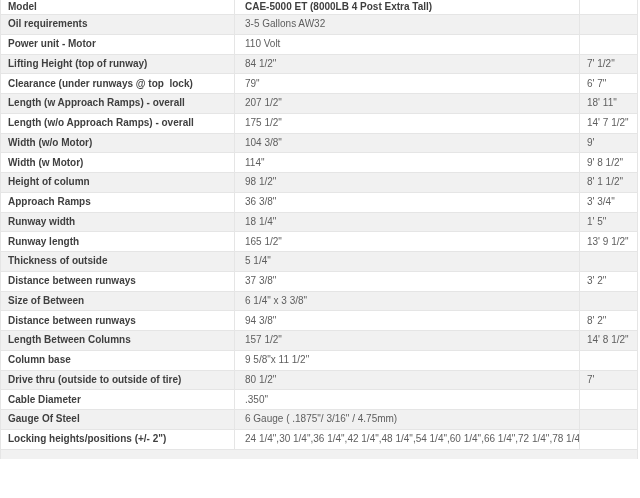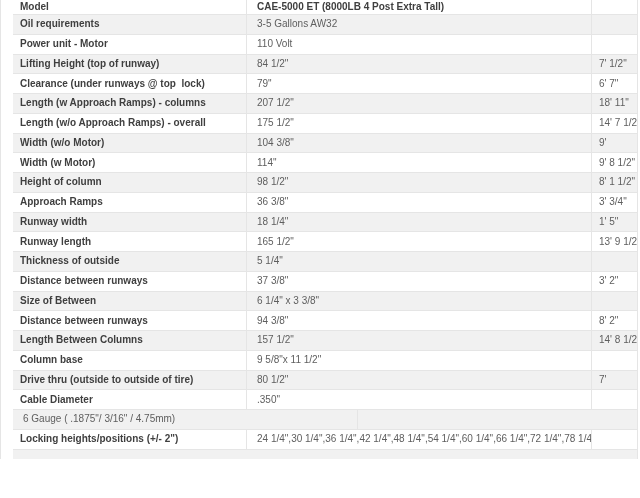--- a/index.html
+++ b/index.html
@@ -7,21 +7,20 @@
     width: 640px; height: 498px;
     background: #ffffff;
     font-family: "Liberation Sans", sans-serif;
     overflow: hidden;
   }
   .spec-table {
     position: relative;
     width: 638px;
     border-left: 1px solid var(--border, #e8e8e8);
     border-right: 1px solid var(--border, #e8e8e8);
-    padding-left: 12px;
   }
   .row {
     display: flex;
     height: 19.75px;
     background: #ffffff;
     border-bottom: 1px solid var(--border, #e5e5e5);
   }
   .row.first { height: 15px; }
   .row.stripe { background: var(--stripe, #f1f1f1); }
   .row.highlight { background: var(--highlight, #dcdcdc); }
@@ -84,21 +83,21 @@
     <div class="cell label">Lifting Height (top of runway)</div>
     <div class="cell value">84 1/2"</div>
     <div class="cell imperial">7' 1/2"</div>
   </div>
       <div class="row">
     <div class="cell label">Clearance (under runways @ top  lock)</div>
     <div class="cell value">79"</div>
     <div class="cell imperial">6' 7"</div>
   </div>
       <div class="row stripe">
-    <div class="cell label">Length (w Approach Ramps) - columns</div>
+    <div class="cell label">Length (w Approach Ramps) - overall</div>
     <div class="cell value">207 1/2"</div>
     <div class="cell imperial">18' 11"</div>
   </div>
       <div class="row">
     <div class="cell label">Length (w/o Approach Ramps) - overall</div>
     <div class="cell value">175 1/2"</div>
     <div class="cell imperial">14' 7 1/2"</div>
   </div>
       <div class="row stripe">
     <div class="cell label">Width (w/o Motor)</div>
@@ -164,20 +163,21 @@
     <div class="cell label">Drive thru (outside to outside of tire)</div>
     <div class="cell value">80 1/2"</div>
     <div class="cell imperial">7'</div>
   </div>
       <div class="row">
     <div class="cell label">Cable Diameter</div>
     <div class="cell value">.350"</div>
     <div class="cell imperial"></div>
   </div>
       <div class="row stripe">
+    <div class="cell label">Gauge Of Steel</div>
     <div class="cell value">6 Gauge ( .1875"/ 3/16" / 4.75mm)</div>
     <div class="cell imperial"></div>
   </div>
       <div class="row">
     <div class="cell label">Locking heights/positions (+/- 2")</div>
     <div class="cell value">24 1/4",30 1/4",36 1/4",42 1/4",48 1/4",54 1/4",60 1/4",66 1/4",72 1/4",78 1/4", 84 1/4"</div>
     <div class="cell imperial"></div>
   </div>
     </div>
   <div class="partial-row"></div>

